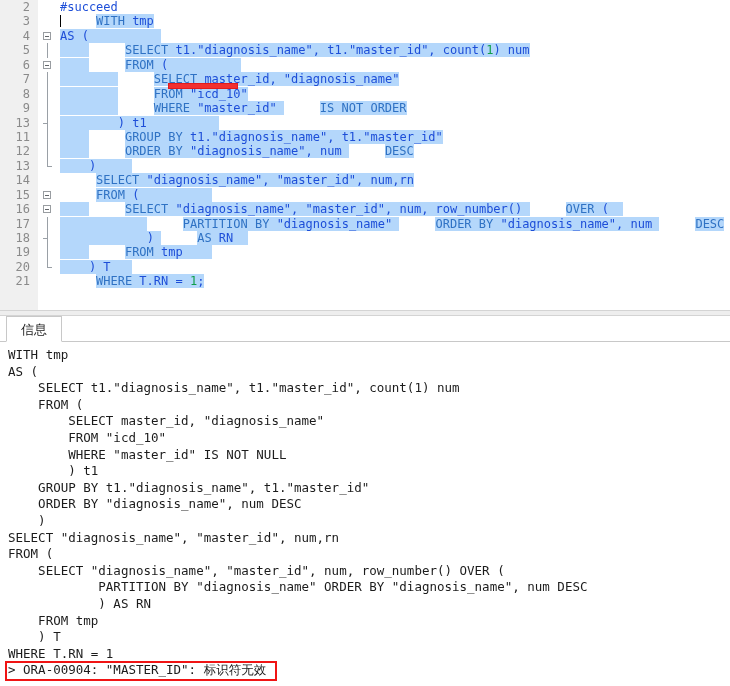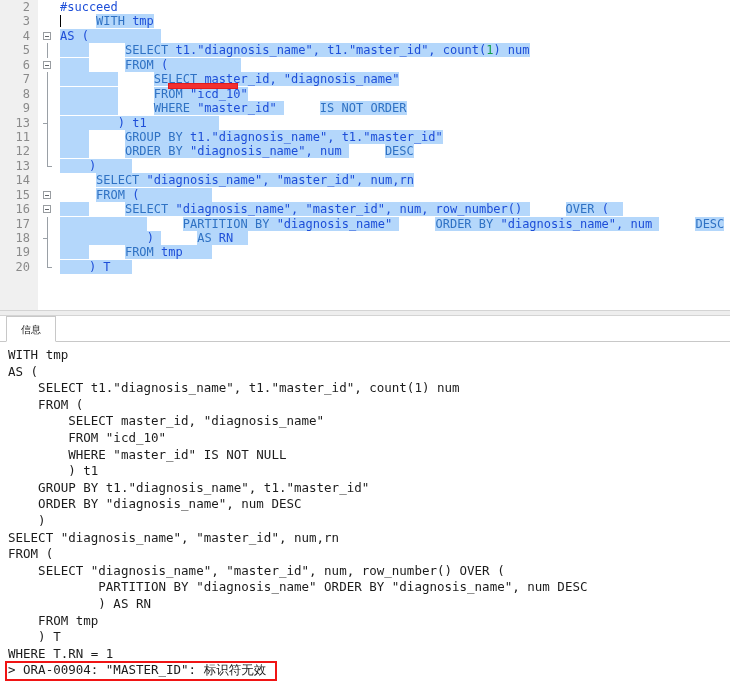--- a/index.html
+++ b/index.html
@@ -104,21 +104,21 @@
   }
   #tab-info{
     position:absolute;left:6px;top:0;
     height:26px;line-height:25px;
     padding:0 14px;
     background:#ffffff;
     border:1px solid #c8c8c8;
     border-bottom:1px solid #ffffff;
     box-sizing:border-box;
     font-family:"DejaVu Sans","Liberation Sans",sans-serif;
-    font-size:10px;
+    font-size:13px;
     color:#1a1a1a;
     text-align:center;
   }
 
   
   #output{
     position:relative;
     height:341px;
     background:#ffffff;
     overflow:hidden;
@@ -161,20 +161,21 @@
       <div class="erow"><span class="lnum">11</span><div class="fm"><div class="vline"></div></div><span class="code"><span class="pl sel">    </span><span class="kw sel">GROUP BY</span><span class="pl sel"> t1."diagnosis_name", t1."master_id"</span></span></div>
       <div class="erow"><span class="lnum">12</span><div class="fm"><div class="vline"></div></div><span class="code"><span class="pl sel">    </span><span class="kw sel">ORDER BY</span><span class="pl sel"> "diagnosis_name", num </span><span class="kw sel">DESC</span></span></div>
       <div class="erow"><span class="lnum">13</span><div class="fm"><div class="corner"></div><div class="corner-h"></div></div><span class="code"><span class="pl sel">    )     </span></span></div>
       <div class="erow"><span class="lnum">14</span><span class="code"><span class="kw sel">SELECT</span><span class="pl sel"> "diagnosis_name", "master_id", num,rn</span></span></div>
       <div class="erow"><span class="lnum">15</span><div class="fm"><div class="box"></div></div><span class="code"><span class="kw sel">FROM</span><span class="pl sel"> (          </span></span></div>
       <div class="erow"><span class="lnum">16</span><div class="fm"><div class="box"></div></div><span class="code"><span class="pl sel">    </span><span class="kw sel">SELECT</span><span class="pl sel"> "diagnosis_name", "master_id", num, row_number() </span><span class="kw sel">OVER</span><span class="pl sel"> (  </span></span></div>
       <div class="erow"><span class="lnum">17</span><div class="fm"><div class="vline"></div></div><span class="code"><span class="pl sel">            </span><span class="kw sel">PARTITION BY</span><span class="pl sel"> "diagnosis_name" </span><span class="kw sel">ORDER BY</span><span class="pl sel"> "diagnosis_name", num </span><span class="kw sel">DESC</span></span></div>
       <div class="erow"><span class="lnum">18</span><div class="fm"><div class="vline"></div><div class="tick"></div></div><span class="code"><span class="pl sel">            ) </span><span class="kw sel">AS</span><span class="pl sel"> RN  </span></span></div>
       <div class="erow"><span class="lnum">19</span><div class="fm"><div class="vline"></div></div><span class="code"><span class="pl sel">    </span><span class="kw sel">FROM</span><span class="pl sel"> tmp    </span></span></div>
       <div class="erow"><span class="lnum">20</span><div class="fm"><div class="corner"></div><div class="corner-h"></div></div><span class="code"><span class="pl sel">    ) T   </span></span></div>
+      <div class="erow"><span class="lnum">21</span><span class="code"><span class="kw sel">WHERE</span><span class="pl sel"> T.RN = </span><span class="num sel">1</span><span class="pl sel">;</span></span></div>
     </div>
   <div id="red-underline" style="left: 168.3px; top: 83.25px; width: 69.312px; height: 6px;"></div>
 </div>
 
 <div id="divider"></div>
 
 <div id="tabstrip">
   <div id="tab-info">信息</div>
 </div>
 

